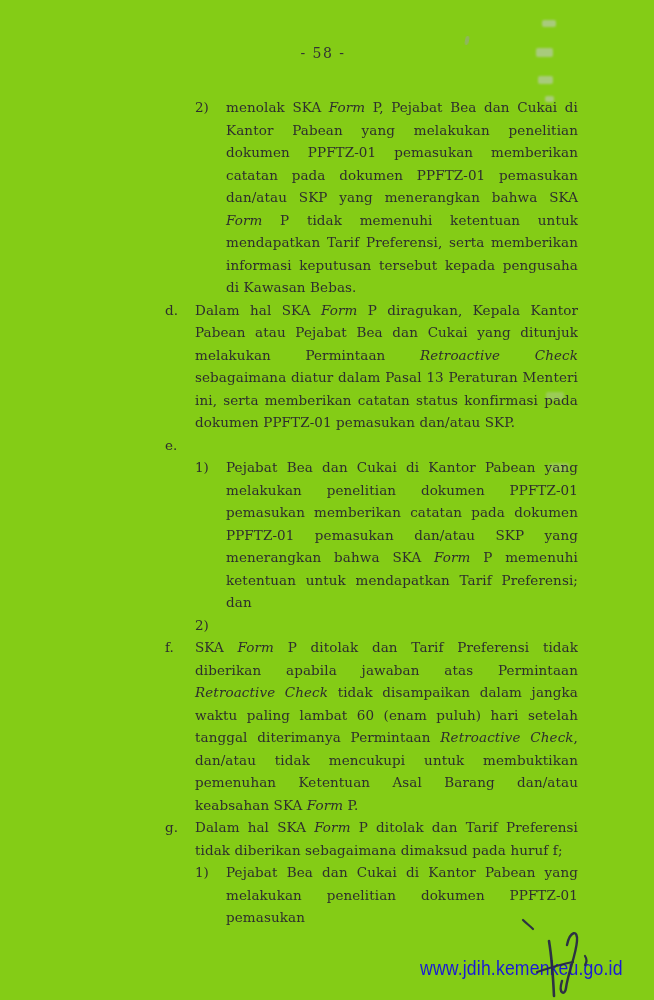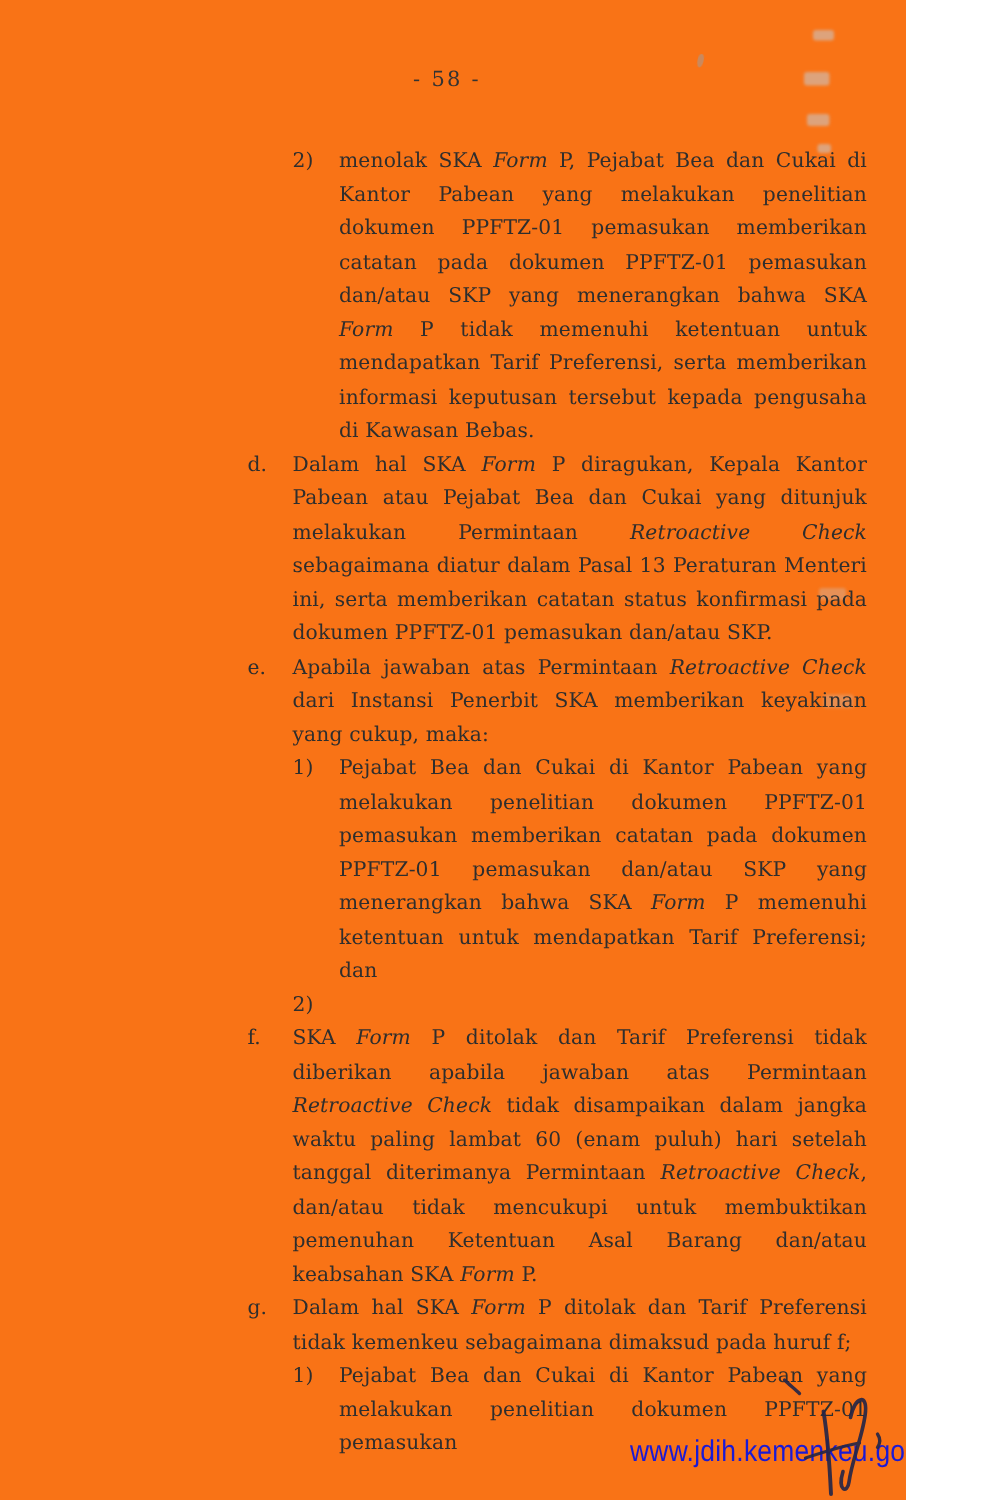--- a/index.html
+++ b/index.html
@@ -1,22 +1,22 @@
 <!DOCTYPE html>
 <html lang="id"><head>
 <meta charset="utf-8">
 <style>
   html, body { margin: 0; padding: 0; }
   body { background: #ffffff; }
 
   .page {
     position: relative;
-    width: 604px;
+    width: 654px;
     height: 1000px;
-    background: #f97316;
+    background: #84cc16;
     overflow: hidden;
     font-family: "DejaVu Serif", serif;
     color: #2e2e2e;
   }
 
   .page-number {
     position: absolute;
     top: 45px;
     left: 0;
     right: 8px;
@@ -111,36 +111,35 @@
       <div class="item num">
         <span class="marker">2)</span>
         <p class="text"><span>menolak SKA </span><i>Form</i><span> P, Pejabat Bea dan Cukai di Kantor Pabean yang melakukan penelitian dokumen PPFTZ-01 pemasukan memberikan catatan pada dokumen PPFTZ-01 pemasukan dan/atau SKP yang menerangkan bahwa SKA </span><i>Form</i><span> P tidak memenuhi ketentuan untuk mendapatkan Tarif Preferensi, serta memberikan informasi keputusan tersebut kepada pengusaha di Kawasan Bebas.</span></p>
       </div>
       <div class="item letter">
         <span class="marker">d.</span>
         <p class="text"><span>Dalam hal SKA </span><i>Form</i><span> P diragukan, Kepala Kantor Pabean atau Pejabat Bea dan Cukai yang ditunjuk melakukan Permintaan </span><i>Retroactive Check</i><span> sebagaimana diatur dalam Pasal 13 Peraturan Menteri ini, serta memberikan catatan status konfirmasi pada dokumen PPFTZ-01 pemasukan dan/atau SKP.</span></p>
       </div>
       <div class="item letter">
         <span class="marker">e.</span>
-        <p class="text"><span>Apabila jawaban atas Permintaan </span><i>Retroactive Check</i><span> dari Instansi Penerbit SKA memberikan keyakinan yang cukup, maka:</span></p>
       </div>
       <div class="item num">
         <span class="marker">1)</span>
         <p class="text"><span>Pejabat Bea dan Cukai di Kantor Pabean yang melakukan penelitian dokumen PPFTZ-01 pemasukan memberikan catatan pada dokumen PPFTZ-01 pemasukan dan/atau SKP yang menerangkan bahwa SKA </span><i>Form</i><span> P memenuhi ketentuan untuk mendapatkan Tarif Preferensi; dan</span></p>
       </div>
       <div class="item num">
         <span class="marker">2)</span>
       </div>
       <div class="item letter">
         <span class="marker">f.</span>
         <p class="text"><span>SKA </span><i>Form</i><span> P ditolak dan Tarif Preferensi tidak diberikan apabila jawaban atas Permintaan </span><i>Retroactive Check</i><span> tidak disampaikan dalam jangka waktu paling lambat 60 (enam puluh) hari setelah tanggal diterimanya Permintaan </span><i>Retroactive Check</i><span>, dan/atau tidak mencukupi untuk membuktikan pemenuhan Ketentuan Asal Barang dan/atau keabsahan SKA </span><i>Form</i><span> P.</span></p>
       </div>
       <div class="item letter">
         <span class="marker">g.</span>
-        <p class="text"><span>Dalam hal SKA </span><i>Form</i><span> P ditolak dan Tarif Preferensi tidak kemenkeu sebagaimana dimaksud pada huruf f;</span></p>
+        <p class="text"><span>Dalam hal SKA </span><i>Form</i><span> P ditolak dan Tarif Preferensi tidak diberikan sebagaimana dimaksud pada huruf f;</span></p>
       </div>
       <div class="item num">
         <span class="marker">1)</span>
         <p class="text"><span>Pejabat Bea dan Cukai di Kantor Pabean yang melakukan penelitian dokumen PPFTZ-01 pemasukan</span></p>
       </div>
     </main>
 
   <div class="footer-url" style="color: rgb(26, 26, 214);">www.jdih.kemenkeu.go.id</div>
 
   <svg class="signature" viewBox="0 0 95 110" fill="none" xmlns="http://www.w3.org/2000/svg">

